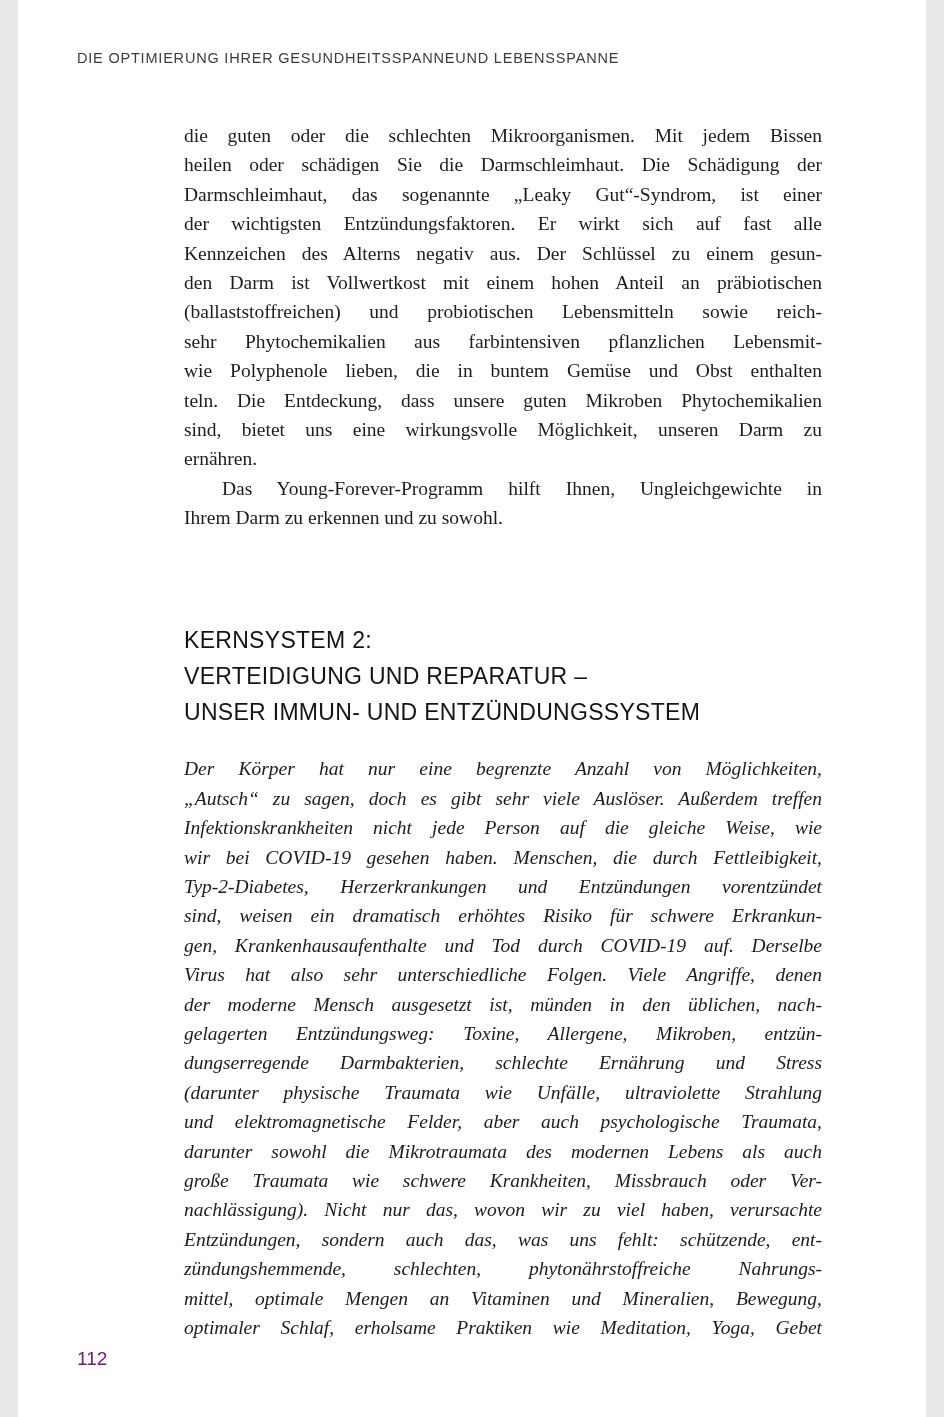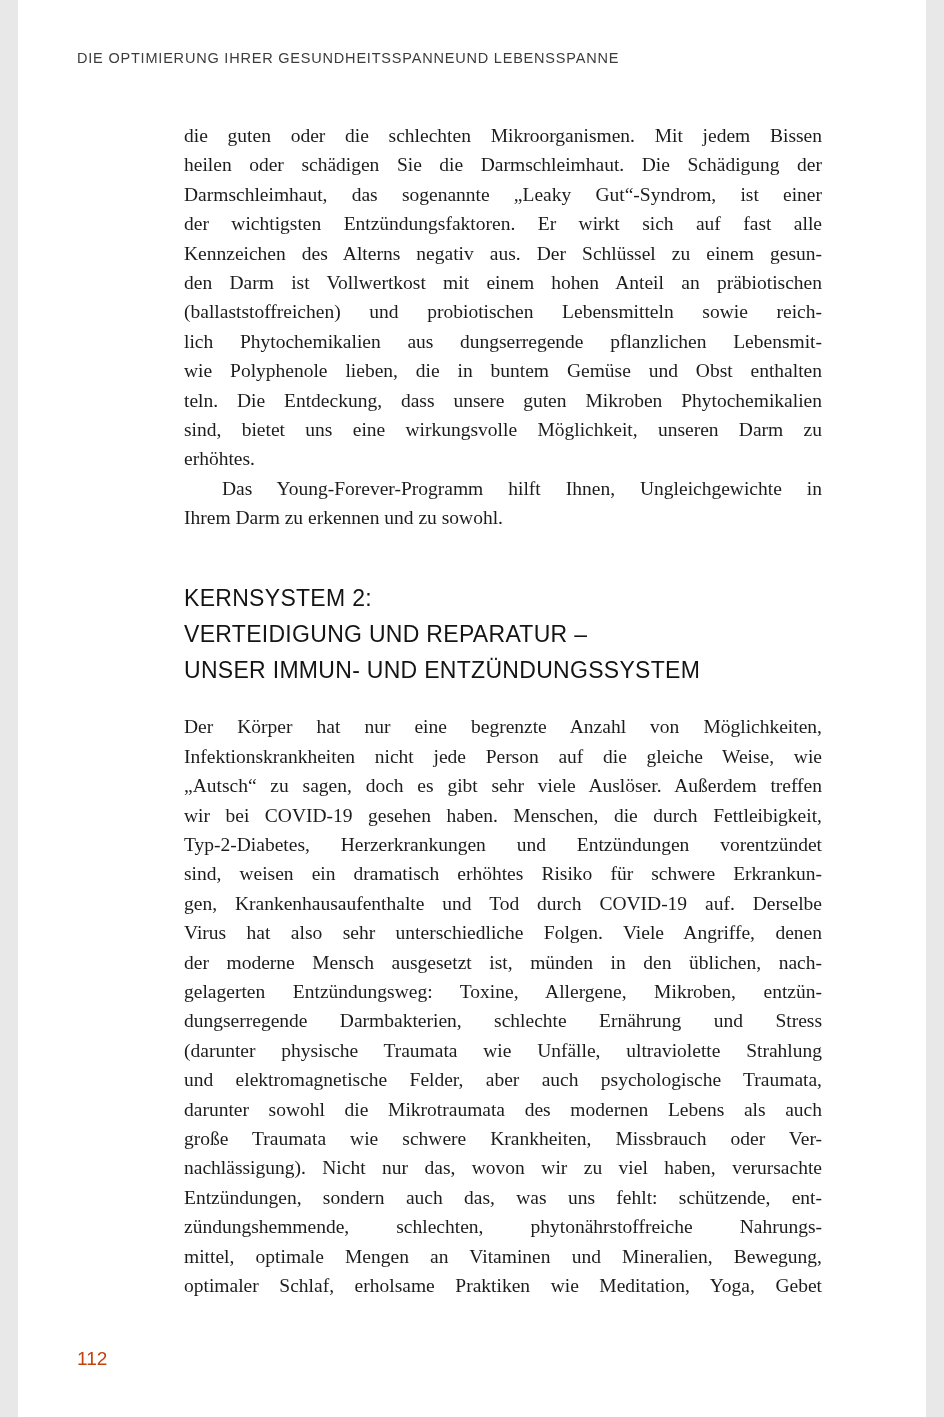--- a/index.html
+++ b/index.html
@@ -39,81 +39,81 @@
     white-space: normal;
   }
   .p-line.last {
     text-align: left;
     text-align-last: left;
   }
   .p-line.indent {
     padding-left: 38px;
   }
   .section-heading {
-    margin-top: 48px;
+    margin-top: 90px;
     font-family: "Liberation Sans", sans-serif;
     font-size: 23px;
     font-weight: 400;
     letter-spacing: 0.3px;
     color: #141414;
   }
   .section-heading .h-line {
     line-height: 36px;
     height: 36px;
     text-align: left;
   }
-  .para3 { margin-top: 24px; }
+  .para3 { margin-top: 24px; font-style: italic; }
   .page-number {
     position: absolute;
     left: 59px;
     top: 1348px;
     font-family: "Liberation Sans", sans-serif;
     font-size: 19px;
-    color: #c2410c;
+    color: #701a75;
   }
 </style>
 </head>
 <body>
 
 <div class="page">
 
   <div class="running-head">DIE OPTIMIERUNG IHRER GESUNDHEITSSPANNEUND LEBENSSPANNE</div>
 
   <div class="content">
 
     <div>
       <div class="p-line">die guten oder die schlechten Mikroorganismen. Mit jedem Bissen</div>
       <div class="p-line">heilen oder schädigen Sie die Darmschleimhaut. Die Schädigung der</div>
       <div class="p-line">Darmschleimhaut, das sogenannte „Leaky Gut“-Syndrom, ist einer</div>
       <div class="p-line">der wichtigsten Entzündungsfaktoren. Er wirkt sich auf fast alle</div>
       <div class="p-line">Kennzeichen des Alterns negativ aus. Der Schlüssel zu einem gesun-</div>
       <div class="p-line">den Darm ist Vollwertkost mit einem hohen Anteil an präbiotischen</div>
       <div class="p-line">(ballaststoffreichen) und probiotischen Lebensmitteln sowie reich-</div>
-      <div class="p-line">lich Phytochemikalien aus dungserregende pflanzlichen Lebensmit-</div>
+      <div class="p-line">sehr Phytochemikalien aus farbintensiven pflanzlichen Lebensmit-</div>
       <div class="p-line">wie Polyphenole lieben, die in buntem Gemüse und Obst enthalten</div>
       <div class="p-line">teln. Die Entdeckung, dass unsere guten Mikroben Phytochemikalien</div>
       <div class="p-line">sind, bietet uns eine wirkungsvolle Möglichkeit, unseren Darm zu</div>
-      <div class="p-line last">erhöhtes.</div>
+      <div class="p-line last">ernähren.</div>
     </div>
 
     <div>
       <div class="p-line indent">Das Young-Forever-Programm hilft Ihnen, Ungleichgewichte in</div>
       <div class="p-line last">Ihrem Darm zu erkennen und zu sowohl.</div>
     </div>
 
     <div class="section-heading">
       <div class="h-line">KERNSYSTEM 2:</div>
       <div class="h-line">VERTEIDIGUNG UND REPARATUR –</div>
       <div class="h-line">UNSER IMMUN- UND ENTZÜNDUNGSSYSTEM</div>
     </div>
 
     <div class="para3">
       <div class="p-line">Der Körper hat nur eine begrenzte Anzahl von Möglichkeiten,</div>
+      <div class="p-line">„Autsch“ zu sagen, doch es gibt sehr viele Auslöser. Außerdem treffen</div>
       <div class="p-line">Infektionskrankheiten nicht jede Person auf die gleiche Weise, wie</div>
-      <div class="p-line">„Autsch“ zu sagen, doch es gibt sehr viele Auslöser. Außerdem treffen</div>
       <div class="p-line">wir bei COVID-19 gesehen haben. Menschen, die durch Fettleibigkeit,</div>
       <div class="p-line">Typ-2-Diabetes, Herzerkrankungen und Entzündungen vorentzündet</div>
       <div class="p-line">sind, weisen ein dramatisch erhöhtes Risiko für schwere Erkrankun-</div>
       <div class="p-line">gen, Krankenhausaufenthalte und Tod durch COVID-19 auf. Derselbe</div>
       <div class="p-line">Virus hat also sehr unterschiedliche Folgen. Viele Angriffe, denen</div>
       <div class="p-line">der moderne Mensch ausgesetzt ist, münden in den üblichen, nach-</div>
       <div class="p-line">gelagerten Entzündungsweg: Toxine, Allergene, Mikroben, entzün-</div>
       <div class="p-line">dungserregende Darmbakterien, schlechte Ernährung und Stress</div>
       <div class="p-line">(darunter physische Traumata wie Unfälle, ultraviolette Strahlung</div>
       <div class="p-line">und elektromagnetische Felder, aber auch psychologische Traumata,</div>

